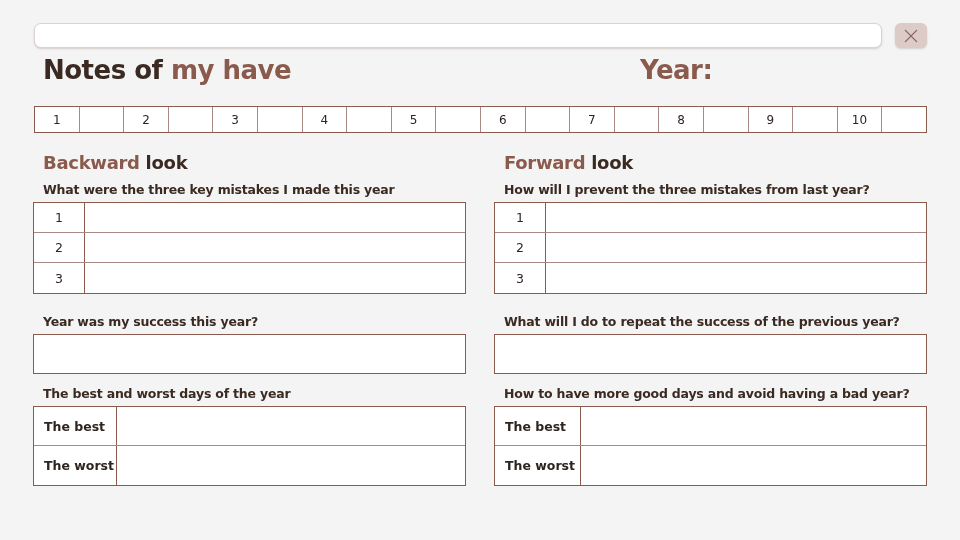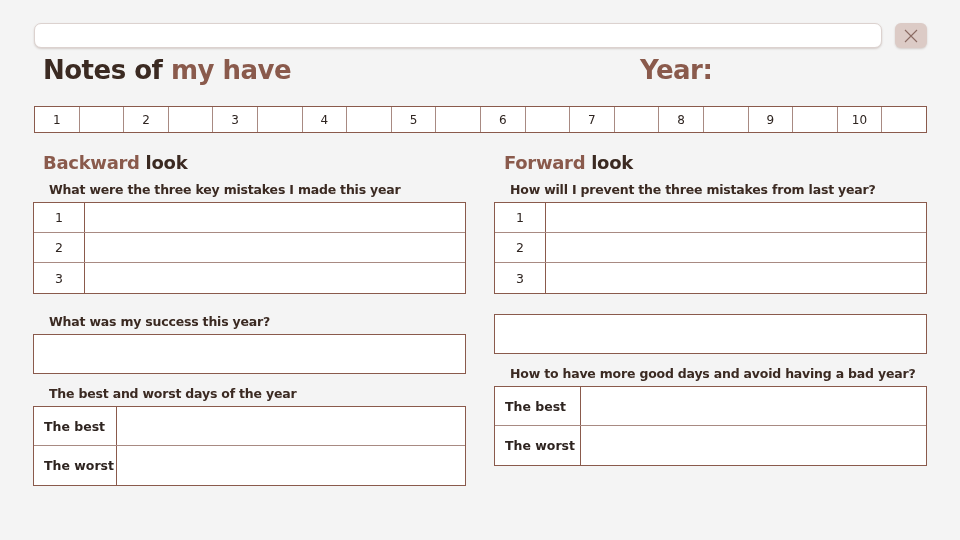--- a/index.html
+++ b/index.html
@@ -39,21 +39,21 @@
       font-size: 12px; display: flex; align-items: center; justify-content: center; color: #2e2420;
     }
     .month-strip .cell:last-child { border-right: none; }
     .col { position: absolute; top: 152px; width: 433px; }
     .col.left { left: 33px; }
     .col.right { left: 494px; }
     .section-title {
       font-size: 18px; font-weight: bold; margin-left: 10px; height: 30px; letter-spacing: -0.3px;
     }
     .question {
-      font-size: 12.5px; font-weight: bold; color: #3b2a22; margin-left: 16px;
+      font-size: 12.5px; font-weight: bold; color: #3b2a22; margin-left: 10px;
       height: 20px; line-height: 16px; letter-spacing: -0.2px;
     }
     .grid {
       width: 433px; background: #fff; border: 1px solid #8a5a4c;
     }
     .grid .row { display: flex; border-bottom: 1px solid #a88a82; }
     .grid .row:last-child { border-bottom: none; }
     .grid .lbl {
       border-right: 1px solid #8a5a4c; font-size: 12.5px; color: #2e2420;
       display: flex; align-items: center;
@@ -116,21 +116,21 @@
     <div class="row">
         <div class="lbl">2</div>
         <div class="val"></div>
       </div>
     <div class="row">
         <div class="lbl">3</div>
         <div class="val"></div>
       </div>
   </div>
   <div class="gap2"></div>
-  <div class="question">What was my success this year?</div>
+  <div class="question">Year was my success this year?</div>
   <div class="single"></div>
   <div class="gap1"></div>
   <div class="question">The best and worst days of the year</div>
   <div class="grid days">
     <div class="row">
         <div class="lbl">The best</div>
         <div class="val"></div>
       </div>
     <div class="row">
         <div class="lbl">The worst</div>
@@ -150,20 +150,21 @@
     <div class="row">
         <div class="lbl">2</div>
         <div class="val"></div>
       </div>
     <div class="row">
         <div class="lbl">3</div>
         <div class="val"></div>
       </div>
   </div>
   <div class="gap2"></div>
+  <div class="question">What will I do to repeat the success of the previous year?</div>
   <div class="single"></div>
   <div class="gap1"></div>
   <div class="question">How to have more good days and avoid having a bad year?</div>
   <div class="grid days">
     <div class="row">
         <div class="lbl">The best</div>
         <div class="val"></div>
       </div>
     <div class="row">
         <div class="lbl">The worst</div>

